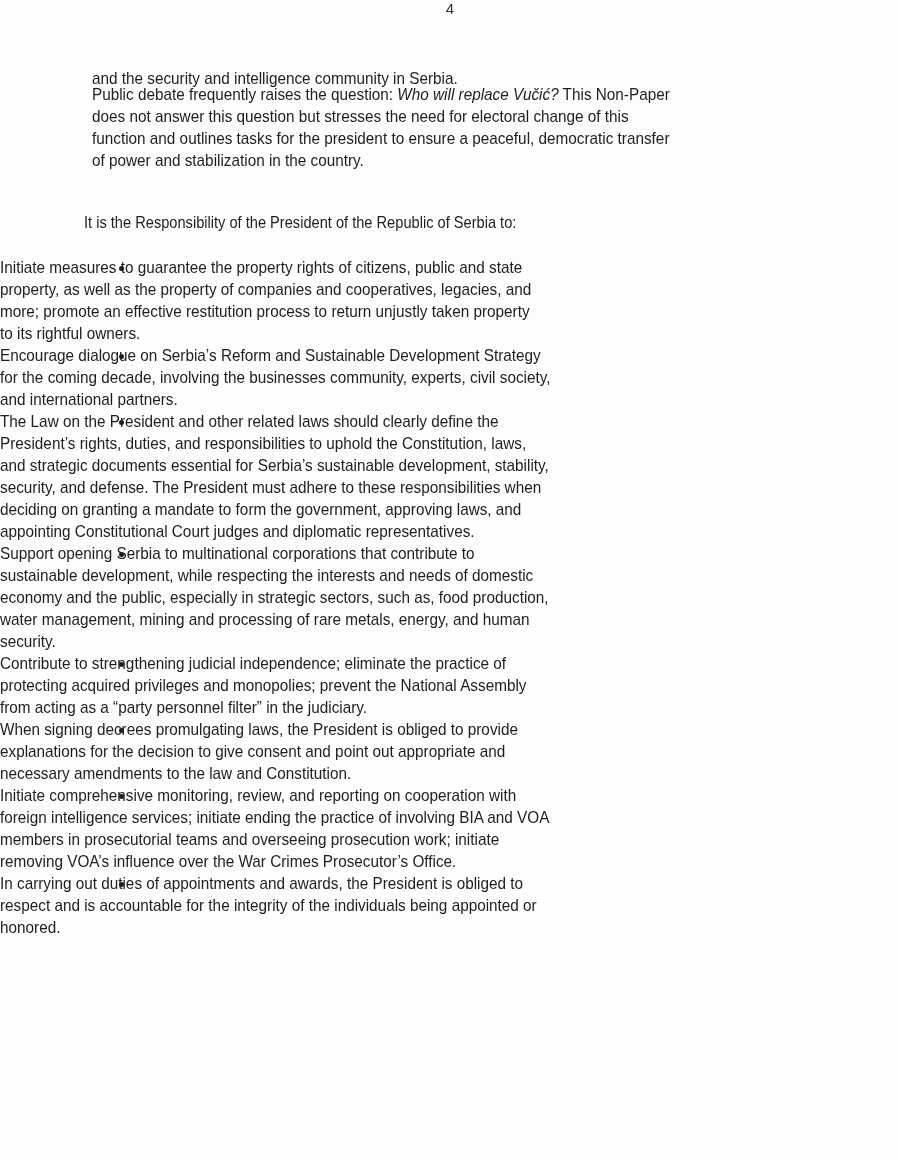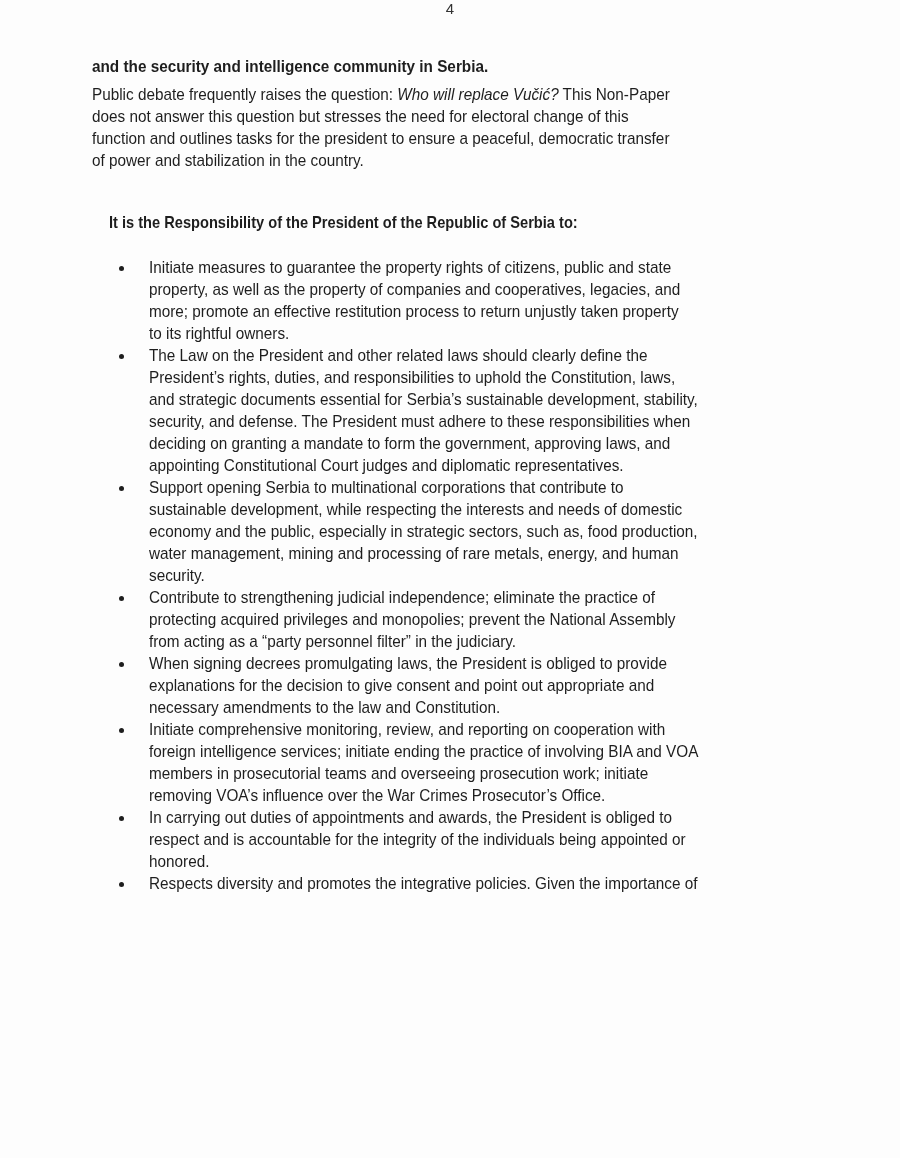--- a/index.html
+++ b/index.html
@@ -17,26 +17,26 @@
   }
   .line {
     display: block;
     white-space: nowrap;
     line-height: 22px;
     height: 22px;
     transform-origin: left center;
     transform: scaleX(0.9);
   }
   .para { position: absolute; left: 92px; }
-  .p1 { top: 56px; font-weight: bold; }
+  .p1 { top: 68px; }
   .p2 { top: 84px; }
-  .heading { position: absolute; left: 109px; top: 212px; font-weight: bold; }
+  .heading { position: absolute; left: 84px; top: 212px; font-weight: normal; }
   .heading .line { transform: scaleX(0.86); }
   .bullets { position: absolute; left: 0; top: 257px; width: 900px; }
-  .bullet { position: relative; padding-left: 149px; }
+  .bullet { position: relative; }
   .bullet-dot {
     position: absolute; left: 119px; top: 9px; width: 5px; height: 5px;
     border-radius: 50%; background: #1e1e1e;
   }
   em { font-style: italic; }
 </style>
 </head>
 <body>
 
 <div class="page">
@@ -57,20 +57,26 @@
     <span class="line">It is the Responsibility of the President of the Republic of Serbia to:</span>
   </div>
 
   <div class="bullets" id="bullet-list">
       <div class="bullet">
         <span class="bullet-dot"></span>
         <span class="line">Initiate measures to guarantee the property rights of citizens, public and state</span>
         <span class="line">property, as well as the property of companies and cooperatives, legacies, and</span>
         <span class="line">more; promote an effective restitution process to return unjustly taken property</span>
         <span class="line">to its rightful owners.</span>
+      </div>
+      <div class="bullet">
+        <span class="bullet-dot"></span>
+        <span class="line">Encourage dialogue on Serbia’s Reform and Sustainable Development Strategy</span>
+        <span class="line">for the coming decade, involving the businesses community, experts, civil society,</span>
+        <span class="line">and international partners.</span>
       </div>
       <div class="bullet">
         <span class="bullet-dot"></span>
         <span class="line">The Law on the President and other related laws should clearly define the</span>
         <span class="line">President’s rights, duties, and responsibilities to uphold the Constitution, laws,</span>
         <span class="line">and strategic documents essential for Serbia’s sustainable development, stability,</span>
         <span class="line">security, and defense. The President must adhere to these responsibilities when</span>
         <span class="line">deciding on granting a mandate to form the government, approving laws, and</span>
         <span class="line">appointing Constitutional Court judges and diplomatic representatives.</span>
       </div>
@@ -100,18 +106,14 @@
         <span class="line">foreign intelligence services; initiate ending the practice of involving BIA and VOA</span>
         <span class="line">members in prosecutorial teams and overseeing prosecution work; initiate</span>
         <span class="line">removing VOA’s influence over the War Crimes Prosecutor’s Office.</span>
       </div>
       <div class="bullet">
         <span class="bullet-dot"></span>
         <span class="line">In carrying out duties of appointments and awards, the President is obliged to</span>
         <span class="line">respect and is accountable for the integrity of the individuals being appointed or</span>
         <span class="line">honored.</span>
       </div>
-      <div class="bullet">
-        <span class="bullet-dot"></span>
-        <span class="line">Respects diversity and promotes the integrative policies. Given the importance of</span>
-      </div>
     </div>
 </div>
 
 </body></html>

